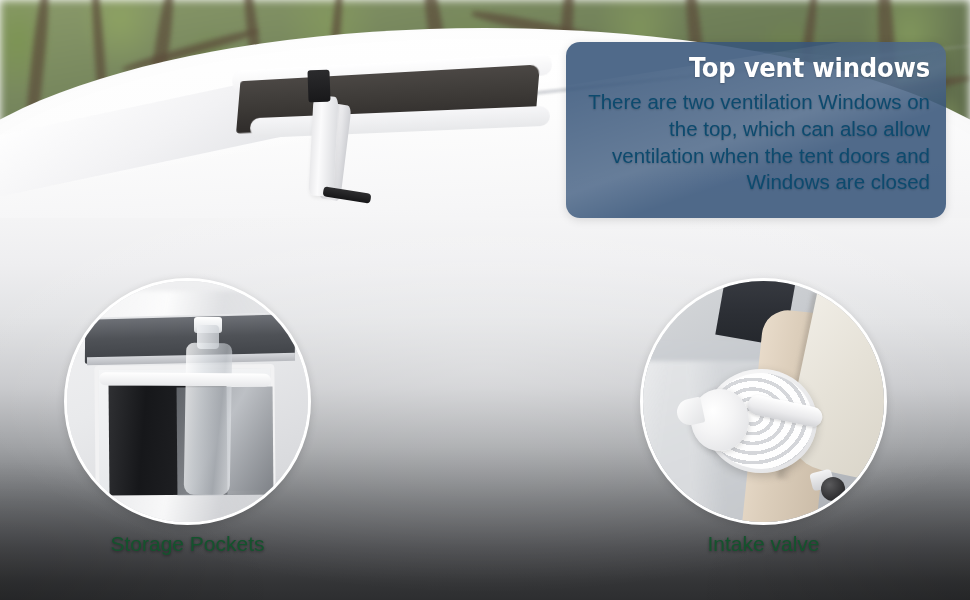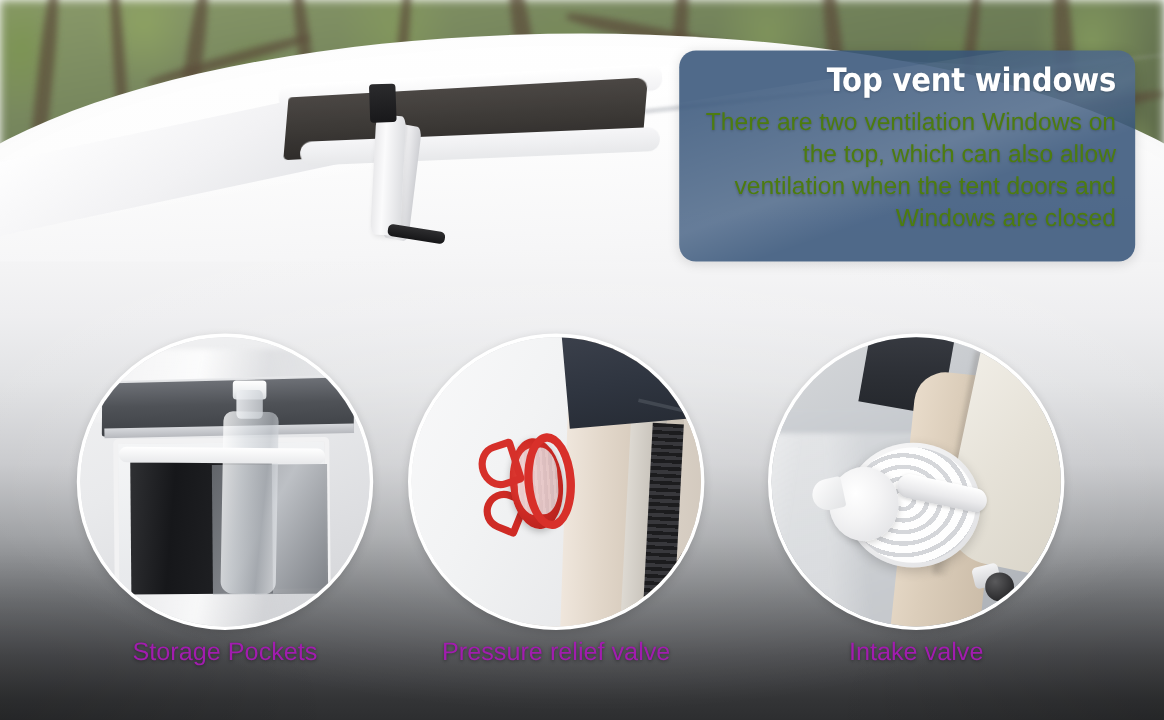--- a/index.html
+++ b/index.html
@@ -216,21 +216,21 @@
     font-family: "DejaVu Sans Condensed", "Liberation Sans Narrow", "Liberation Sans", sans-serif;
     font-weight: bold;
     font-size: 27px;
     letter-spacing: -.2px;
     line-height: 1.05;
     text-shadow: 0 1px 2px rgba(0,0,0,.22);
     margin: 0 0 7px 0;
     white-space: nowrap;
   }
   .callout-body {
-    color: #4d7c0f;
+    color: #0c4a6e;
     font-family: "Liberation Sans", sans-serif;
     font-size: 20.5px;
     line-height: 1.30;
     text-shadow: 0 1px 2px rgba(0,0,0,.20);
     margin: 0;
   }
 
   
   .feature {
     position: absolute;
@@ -248,21 +248,21 @@
     box-shadow: 0 2px 8px rgba(0,0,0,.14);
   }
   .circle .ph { position: absolute; }
 
   .caption {
     position: absolute;
     top: 253px;
     left: 0;
     width: 247px;
     text-align: center;
-    color: #a21caf;
+    color: #14532d;
     font-family: "Liberation Sans", sans-serif;
     font-size: 21px;
     line-height: 1.2;
     text-shadow: 0 1px 3px rgba(0,0,0,.45);
   }
 
   
   .p1-bg {
     left: -10px; top: -10px; width: 270px; height: 270px;
     background: linear-gradient(155deg, #f3f3f4 0%, #e9eaec 40%, #dcdde0 70%, #cfd0d3 100%);
@@ -548,38 +548,20 @@
       <div class="ph p1-bottle-neck"></div>
       <div class="ph p1-pocket"></div>
       <div class="ph p1-meshdark"></div>
       <div class="ph p1-meshlite"></div>
       <div class="ph p1-bottle-body"></div>
       <div class="ph p1-zip"></div>
     </div>
     <div class="caption">Storage Pockets</div>
   </div>
 
-  <div class="feature" style="left:340px;">
-    <div class="circle">
-      <div class="ph p2-bg"></div>
-      <div class="ph p2-white-wall"></div>
-      <div class="ph p2-tan"></div>
-      <div class="ph p2-grey-strip"></div>
-      <div class="ph p2-zipper"></div>
-      <div class="ph p2-right-tan"></div>
-      <div class="ph p2-navy"></div>
-      <div class="ph p2-seam"></div>
-      <div class="ph p2-valve-tab2"></div>
-      <div class="ph p2-valve-outer"></div>
-      <div class="ph p2-valve-cap"></div>
-      <div class="ph p2-valve-ring"></div>
-      <div class="ph p2-valve-tab"></div>
-    </div>
-    <div class="caption">Pressure relief valve</div>
-  </div>
 
   <div class="feature" style="left:640px;">
     <div class="circle">
       <div class="ph p3-bg"></div>
       <div class="ph p3-floor"></div>
       <div class="ph p3-wrinkles"></div>
       <div class="ph p3-navy"></div>
       <div class="ph p3-tan-tube"></div>
       <div class="ph p3-flap-shadow"></div>
       <div class="ph p3-cream-flap"></div>

